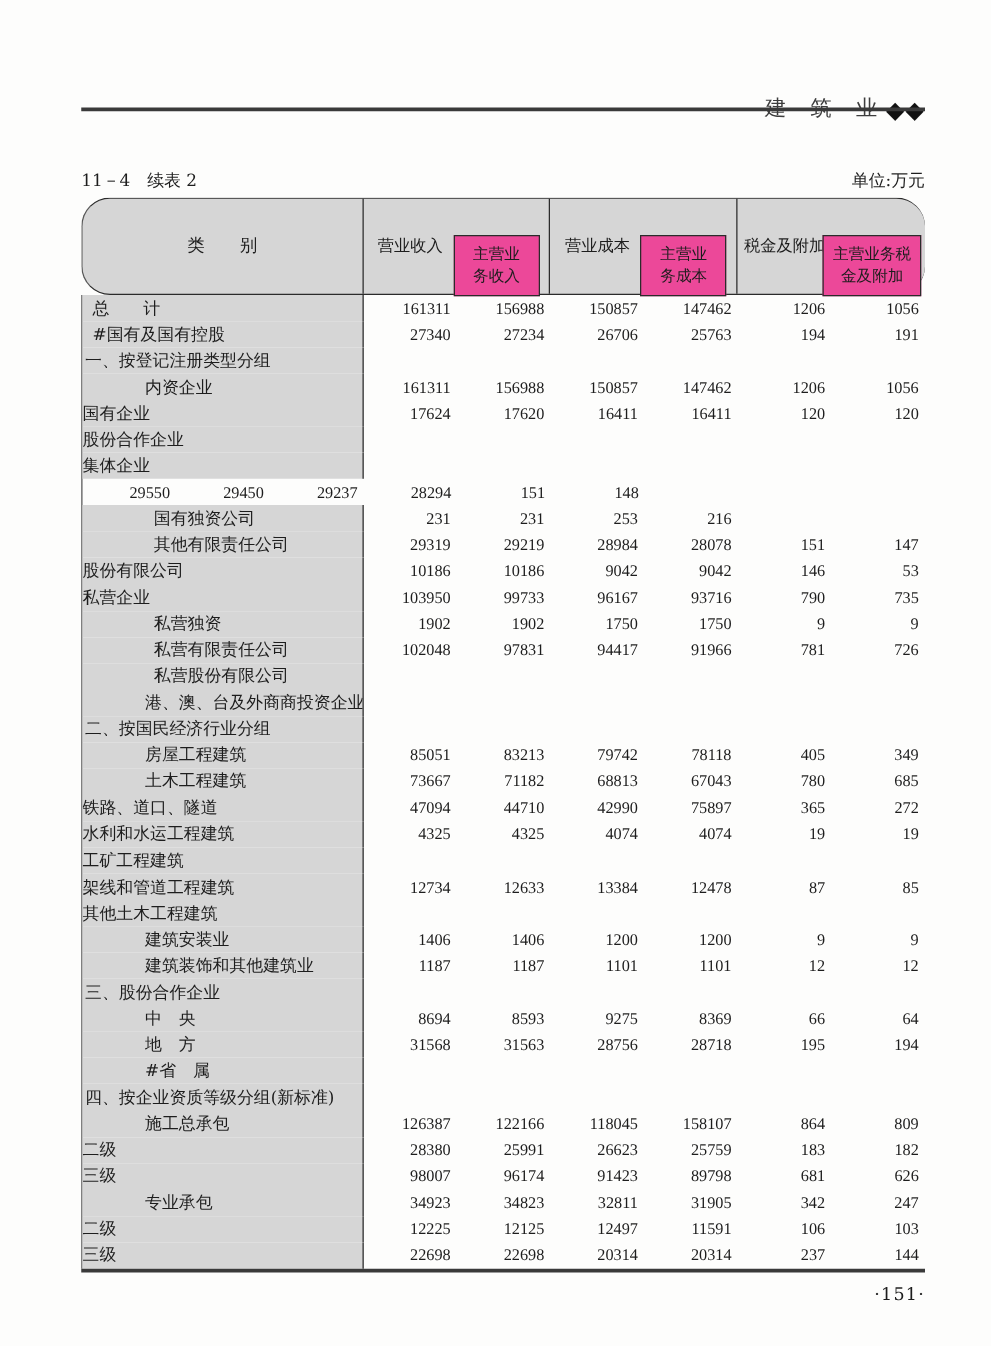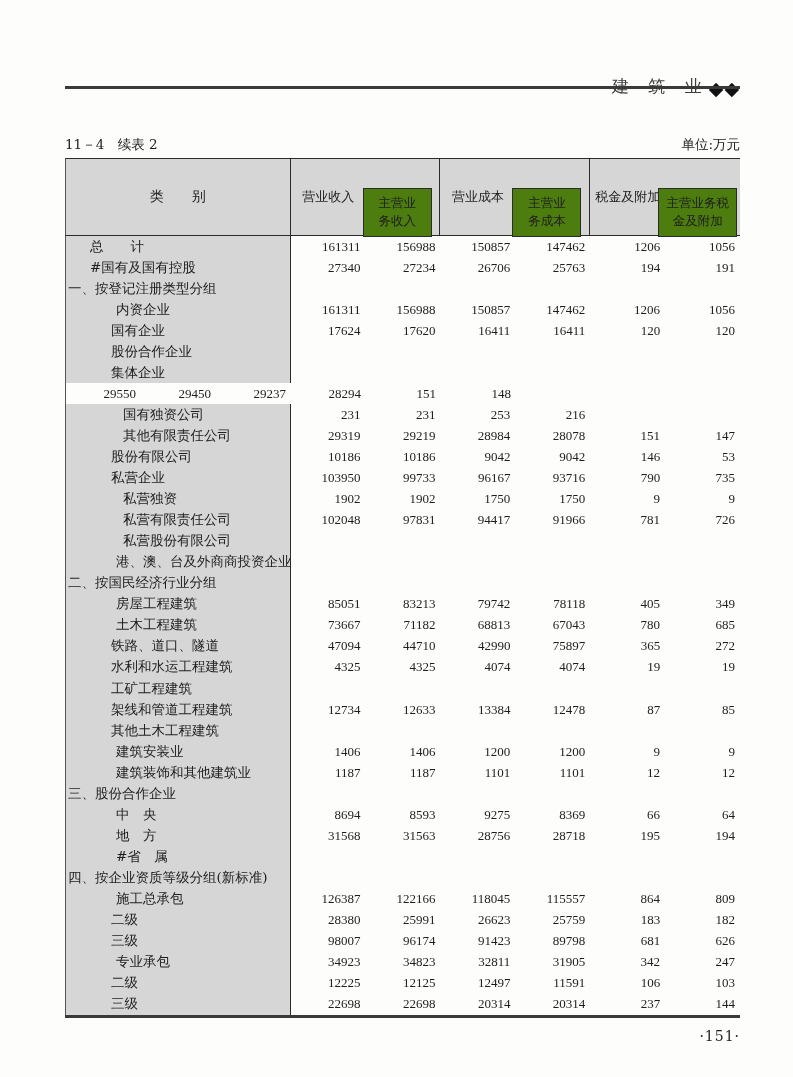--- a/index.html
+++ b/index.html
@@ -33,20 +33,21 @@
   }
   
   .thead{
     position:absolute;top:158px;left:65px;width:675px;height:78px;
     box-sizing:border-box;
     background:#d6d6d6;
     border-top:1.5px solid #2b2b2b;
     border-bottom:1.5px solid #2b2b2b;
     border-left:1px solid #555;
     display:flex;
+    border-radius:23px;
   }
   .th-cat{
     width:225px;box-sizing:border-box;
     border-right:1.2px solid #2b2b2b;
     display:flex;align-items:center;justify-content:center;
     font-size:14px;
   }
   .th-group{
     position:relative;width:150px;box-sizing:border-box;
     border-right:1.2px solid #2b2b2b;
@@ -54,21 +55,21 @@
   .th-group.last{border-right:none;}
   .th-main{
     position:absolute;left:0;top:0;width:75px;height:100%;
     display:flex;align-items:center;justify-content:center;
     font-size:13px;
   }
   .th-box{
     position:absolute;bottom:-1.5px;height:49px;
     box-sizing:border-box;
     border:1.5px solid #2b2b2b;
-    background:#4d7c0f;
+    background:#ec4899;
     display:flex;align-items:center;justify-content:center;
     text-align:center;font-size:12.5px;line-height:1.45;
     white-space:pre-line;
   }
   .th-box.b1,.th-box.b2{left:72px;width:69px;}
   .th-box.b3{left:68px;width:79px;}
   
   .tbody{
     position:absolute;top:236px;left:65px;width:675px;height:779px;
     box-sizing:border-box;
@@ -77,23 +78,23 @@
   }
   .trow{flex:1;display:flex;min-height:0;}
   .cell-label{
     width:225px;box-sizing:border-box;
     background:#d6d6d6;
     border-right:1.2px solid #2b2b2b;
     display:flex;align-items:center;
     font-size:13.5px;white-space:nowrap;overflow:hidden;
   }
   .ind-g{padding-left:2px;}
-  .ind-a{padding-left:24px;}
+  .ind-a{padding-left:8px;}
   .ind-b{padding-left:50px;}
-  .ind-c{padding-left:45px;}
+  .ind-c{}
   .ind-d{padding-left:57px;}
   .cell-num{
     width:75px;box-sizing:border-box;
     display:flex;align-items:center;justify-content:flex-end;
     padding-right:5px;
     font-size:13px;
     font-family:"Liberation Serif","DejaVu Serif",serif;
   }
   .bottom-rule{
     position:absolute;top:1015px;left:65px;width:675px;height:2.5px;background:#3a3a3a;
@@ -420,21 +421,21 @@
         <div class="cell-num"></div>
         <div class="cell-num"></div>
         <div class="cell-num"></div>
         <div class="cell-num"></div>
       </div>
       <div class="trow">
         <div class="cell-label ind-b">施工总承包</div>
         <div class="cell-num">126387</div>
         <div class="cell-num">122166</div>
         <div class="cell-num">118045</div>
-        <div class="cell-num">115557</div>
+        <div class="cell-num">158107</div>
         <div class="cell-num">864</div>
         <div class="cell-num">809</div>
       </div>
       <div class="trow">
         <div class="cell-label ind-c">二级</div>
         <div class="cell-num">28380</div>
         <div class="cell-num">25991</div>
         <div class="cell-num">26623</div>
         <div class="cell-num">25759</div>
         <div class="cell-num">183</div>

